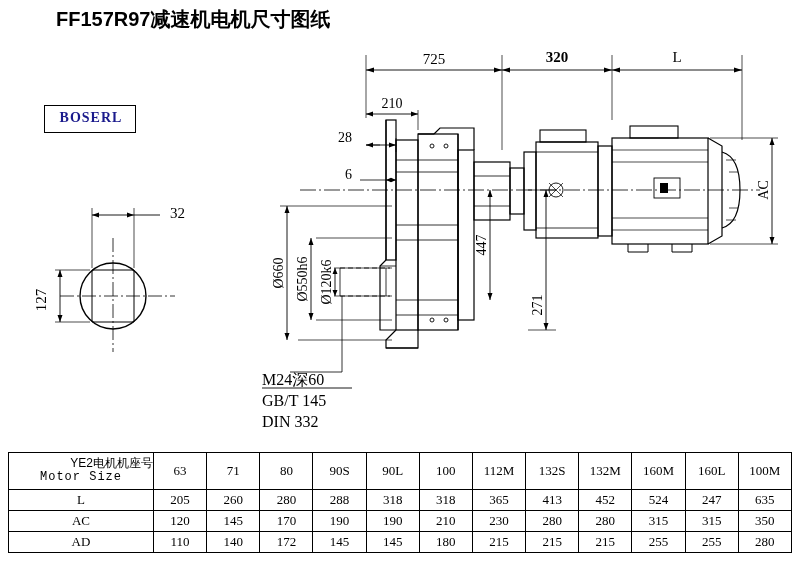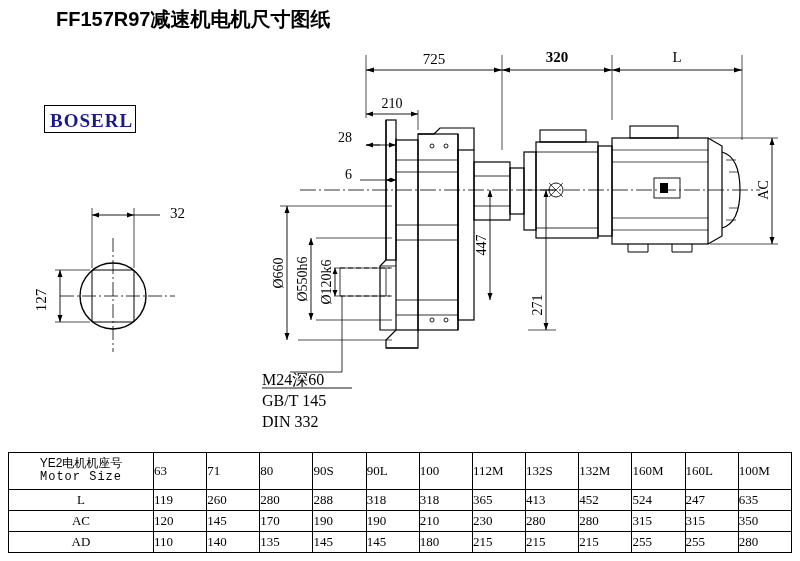--- a/index.html
+++ b/index.html
@@ -42,21 +42,21 @@
     box-sizing: border-box;
   }
   .logo-text {
     position: absolute;
     left: 50px;
     top: 110px;
     width: 82px;
     text-align: center;
     font-family: "Liberation Serif", serif;
     font-weight: bold;
-    font-size: 19px;
+    font-size: 14px;
     color: #1a1a8c;
     letter-spacing: 1px;
   }
   svg.draw {
     position: absolute;
     left: 0;
     top: 0;
     width: 800px;
     height: 561px;
   }
@@ -65,35 +65,35 @@
     left: 8px;
     top: 452px;
     width: 784px;
     border-collapse: collapse;
     table-layout: fixed;
     font-family: "Liberation Serif", serif;
     font-size: 13px;
   }
   .tbl td {
     border: 1px solid #000;
-    text-align: left;
+    text-align: center;
     height: 20px;
     padding: 0;
     line-height: 1.05;
   }
   .tbl td.rowhdr {
     width: 144px;
     text-align: center;
   }
   .tbl tr:first-child td.rowhdr {
     font-size: 12.5px;
     line-height: 1.15;
     padding: 1px 0;
   }
-  .hdr-cn { display: block; font-family: "Liberation Sans", sans-serif; font-size: 12px;}
+  .hdr-cn { display: block; font-family: "Liberation Sans", sans-serif; font-size: 12px; text-align: right;}
   .hdr-en { display: block; font-family: "Liberation Mono", monospace; font-size: 12px; letter-spacing: 1px;}
   .tbl tr.head td { height: 34px; }
 </style>
 </head>
 <body>
 
 <div id="root">
 
   <div class="title">FF157R97减速机电机尺寸图纸</div>
 
@@ -331,21 +331,21 @@
         <td>100</td>
         <td>112M</td>
         <td>132S</td>
         <td>132M</td>
         <td>160M</td>
         <td>160L</td>
         <td>100M</td>
       </tr>
       <tr>
         <td class="rowhdr">L</td>
-        <td>119</td>
+        <td>205</td>
         <td>260</td>
         <td>280</td>
         <td>288</td>
         <td>318</td>
         <td>318</td>
         <td>365</td>
         <td>413</td>
         <td>452</td>
         <td>524</td>
         <td>247</td>
@@ -363,21 +363,21 @@
         <td>280</td>
         <td>280</td>
         <td>315</td>
         <td>315</td>
         <td>350</td>
       </tr>
       <tr>
         <td class="rowhdr">AD</td>
         <td>110</td>
         <td>140</td>
-        <td>135</td>
+        <td>172</td>
         <td>145</td>
         <td>145</td>
         <td>180</td>
         <td>215</td>
         <td>215</td>
         <td>215</td>
         <td>255</td>
         <td>255</td>
         <td>280</td>
       </tr>

